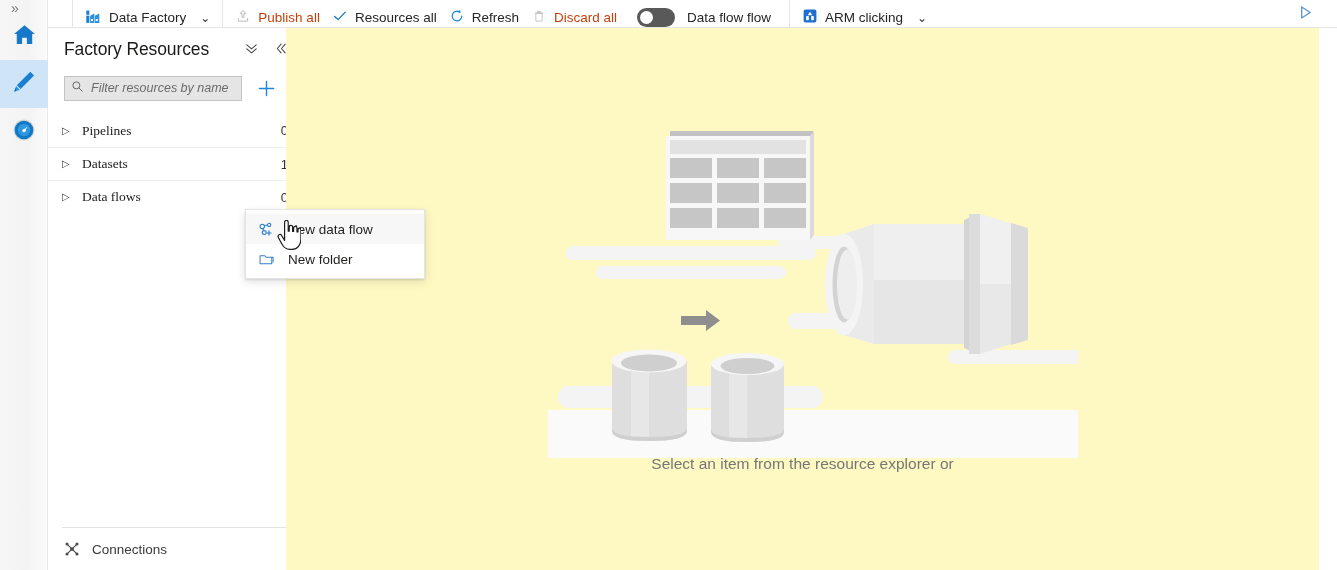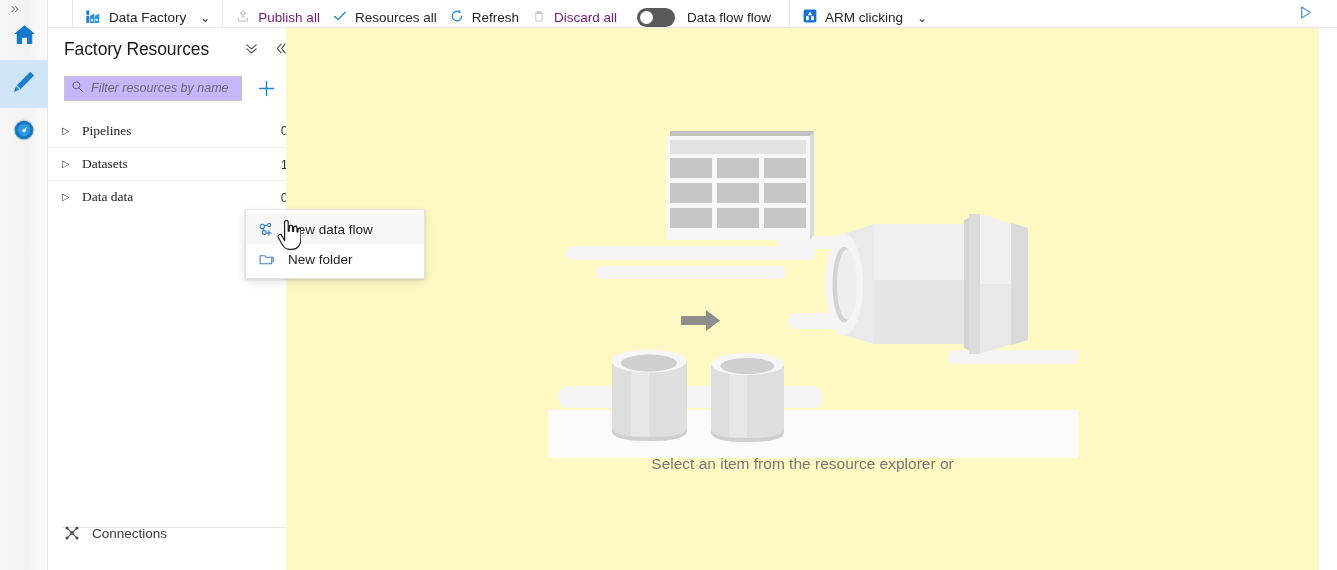--- a/index.html
+++ b/index.html
@@ -74,21 +74,21 @@
     display: flex;
     align-items: center;
     height: 28px;
     padding: 0 6px;
     cursor: pointer;
     white-space: nowrap;
     margin-top: 8px;
   }
   .tb-group.disabled { color: #a19f9d; cursor: default; }
   .tb-label { margin-left: 7px; color: #242424; }
-  .tb-group.disabled .tb-label { color: #701a75; }
+  .tb-group.disabled .tb-label { color: #c2410c; }
   .tb-sep {
     width: 1px; height: 28px;
     background: #e6e6e6;
     margin: 0 6px;
   }
   .tb-chevron {
     margin-left: 14px;
     color: #333;
     font-size: 12px;
     line-height: 1;
@@ -160,21 +160,21 @@
     position: absolute;
     left: 0; top: 45px;
     width: 256px; height: 30px;
     display: flex;
     align-items: center;
   }
   .filter-box {
     margin-left: 16px;
     width: 178px; height: 25px;
     border: 1px solid #c4c4c4;
-    background: #c4b5fd;
+    background: #e5e5e5;
     box-sizing: border-box;
     display: flex;
     align-items: center;
     padding: 0 6px;
   }
   .filter-input {
     border: none;
     outline: none;
     width: 100%;
     font-family: "Liberation Sans", sans-serif;
@@ -223,21 +223,21 @@
     font-family: Liberation Serif, serif;
   }
   .tree-count {
     margin-left: auto;
     font-size: 13px;
     color: #333;
   }
 
   .panel-footer {
     position: absolute;
-    left: 0; bottom: 16px;
+    left: 0; bottom: 0;
     width: 256px; height: 42px;
     display: flex;
     align-items: center;
     cursor: pointer;
   }
   .panel-footer-divider {
     position: absolute;
     left: 14px; bottom: 42px;
     width: 226px; height: 1px;
     background: #e3e3e3;
@@ -487,21 +487,21 @@
         <span class="tree-label">Pipelines</span>
         <span class="tree-count">0</span>
       </div>
       <div class="tree-row">
         <span class="tree-caret">▷</span>
         <span class="tree-label">Datasets</span>
         <span class="tree-count">1</span>
       </div>
       <div class="tree-row">
         <span class="tree-caret">▷</span>
-        <span class="tree-label">Data data</span>
+        <span class="tree-label">Data flows</span>
         <span class="tree-count">0</span>
       </div>
     </div>
 
     <div class="panel-footer-divider"></div>
     <div class="panel-footer">
       <span class="footer-icon">
         <svg width="16" height="16" viewBox="0 0 18 18">
           <path d="M4 4 L14 14 M14 4 L4 14" stroke="#4a4a4a" stroke-width="1.3" stroke-linecap="round"></path>
           <circle cx="3.4" cy="3.4" r="1.7" fill="#4a4a4a"></circle>

